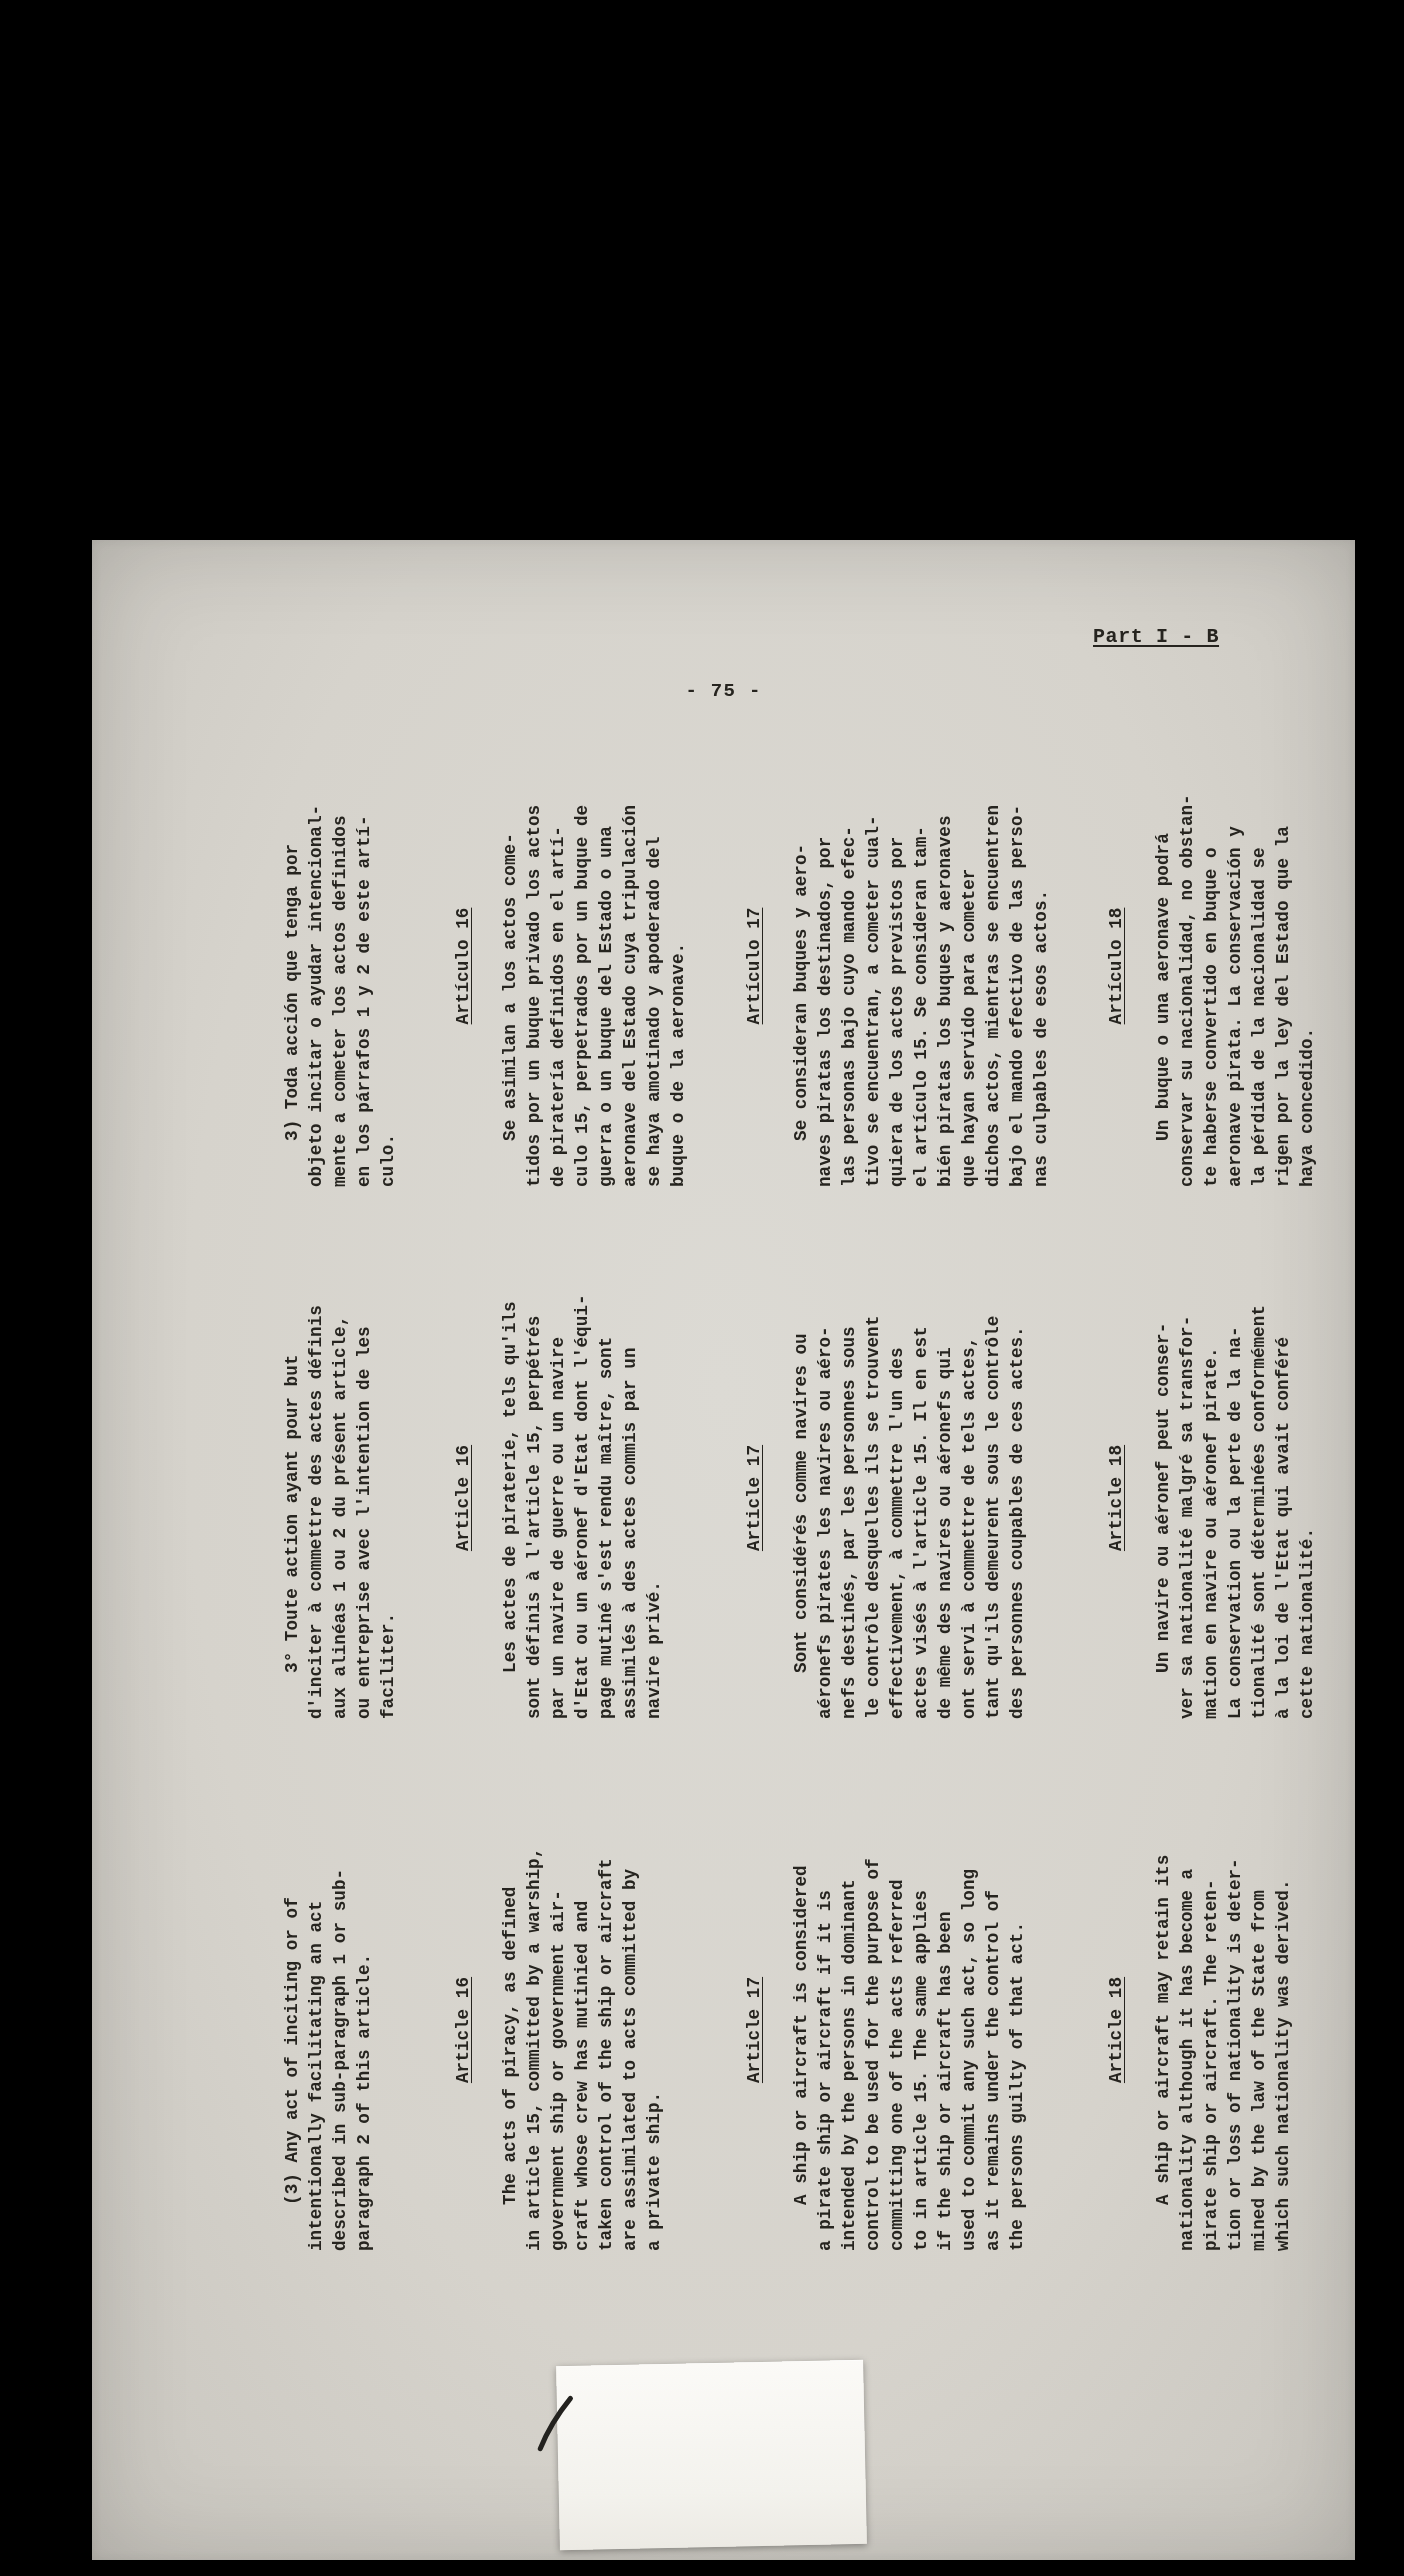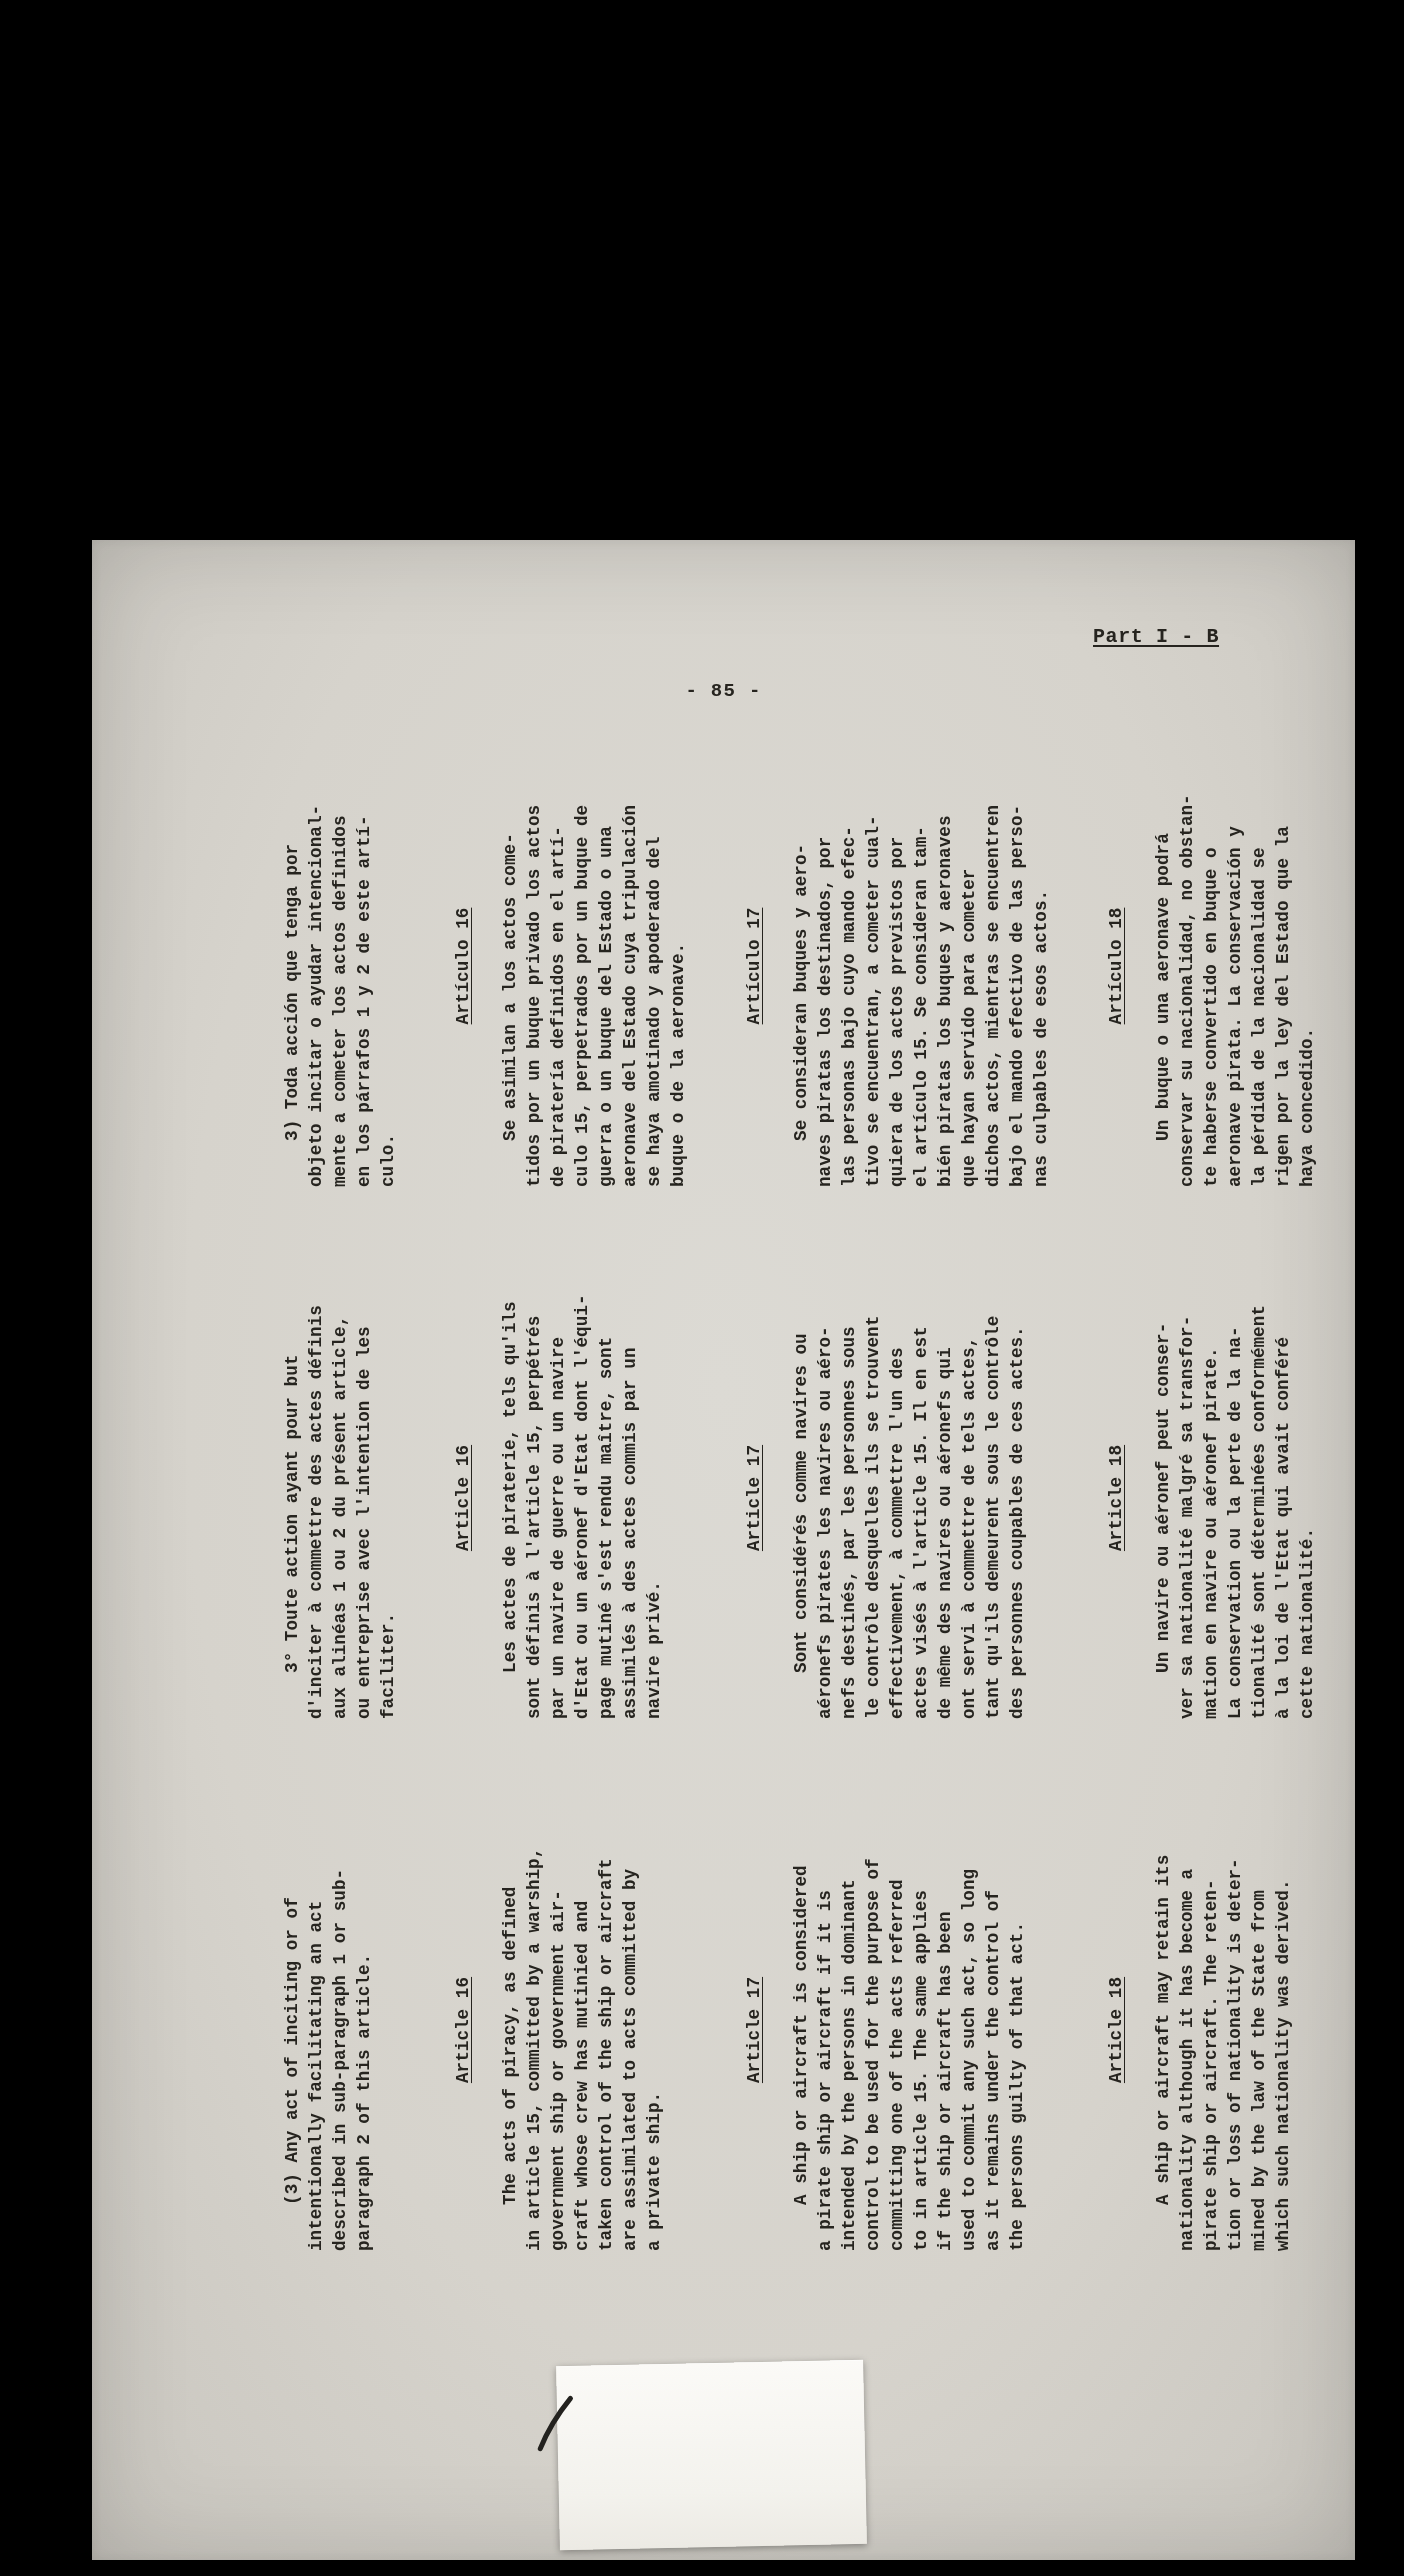--- a/index.html
+++ b/index.html
@@ -101,21 +101,21 @@
 </style>
 </head>
 <body>
 
 <div class="screen">
 
   <div class="page">
 
     <div class="part-label">Part I - B</div>
 
-    <div class="page-number">- 85 -</div>
+    <div class="page-number">- 75 -</div>
 
     <div class="rotated">
       <div class="grid">
 
         <div class="cell">
           <p class="para">(3) Any act of inciting or of
 intentionally facilitating an act
 described in sub-paragraph 1 or sub-
 paragraph 2 of this article.</p>
         </div>

